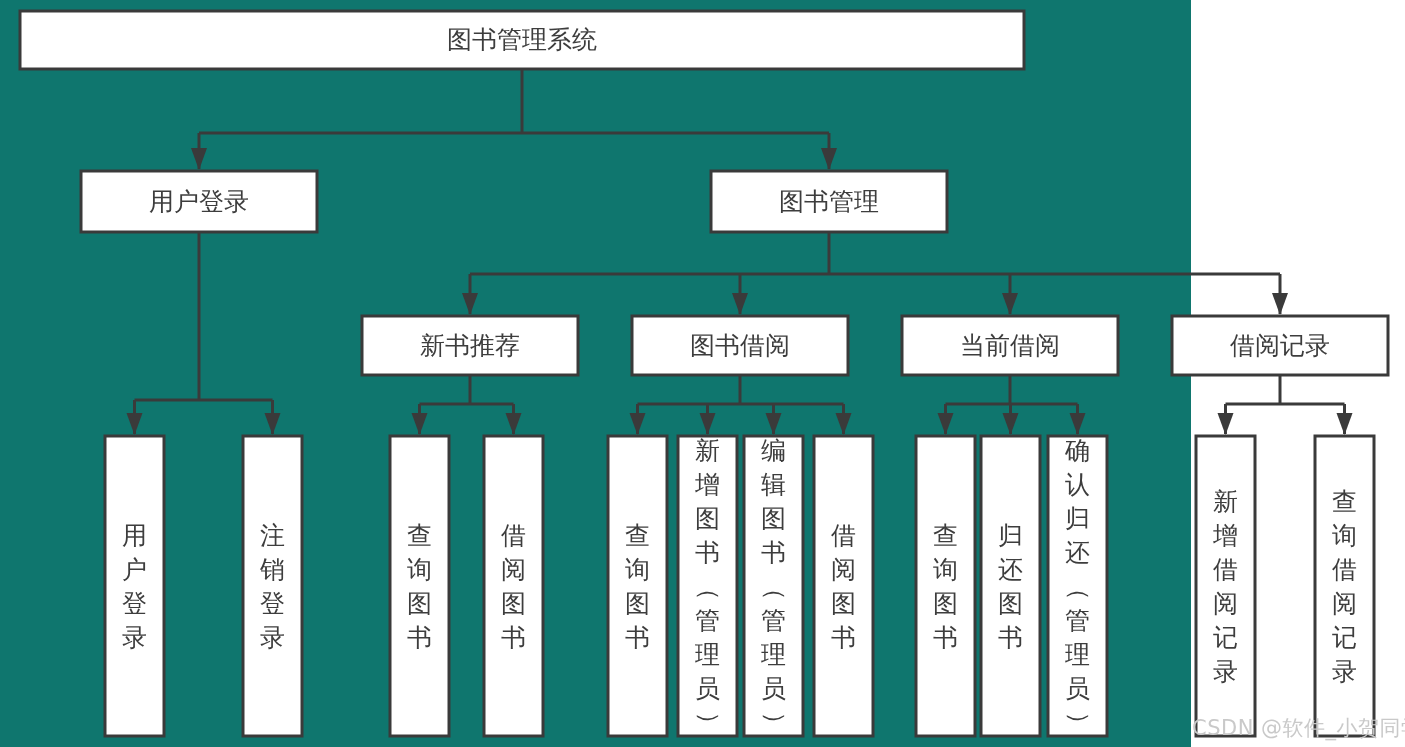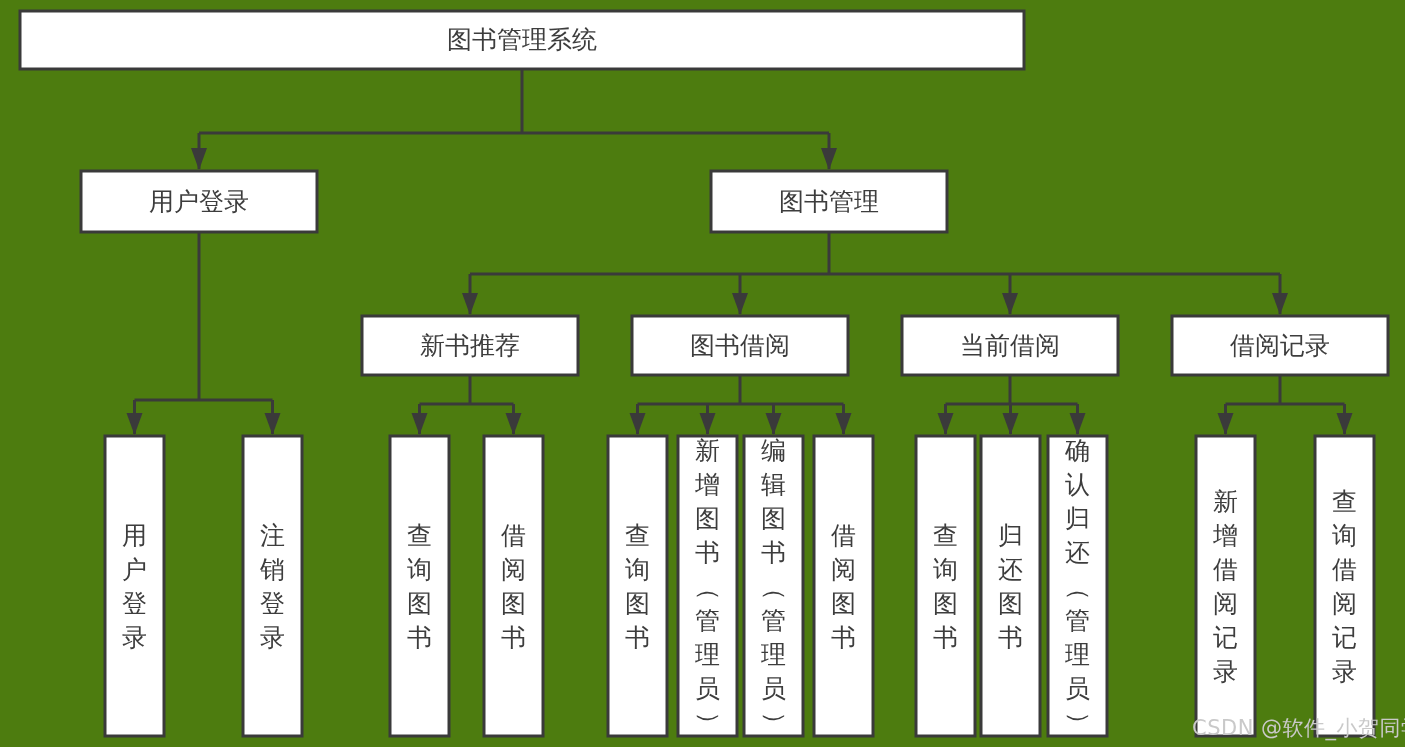--- a/index.html
+++ b/index.html
@@ -1,20 +1,20 @@
 <!DOCTYPE html>
 <html><head>
 <meta charset="utf-8">
 <style>
   html,body{margin:0;padding:0;background:#ffffff;}
   body{
     width:1405px;height:747px;overflow:hidden;
     font-family:"DejaVu Sans","Liberation Sans",sans-serif;
   }
-  #stage{position:relative;width:1405px;height:747px;background:#4d7c0f;}
+  #stage{position:relative;width:1191px;height:747px;background:#0f766e;}
   svg#chart{position:absolute;left:0;top:0;width:1405px;height:747px;}
   .box-rect{fill:#ffffff;stroke:#3a3a3a;stroke-width:3;}
   .conn{stroke:#3a3a3a;stroke-width:3;fill:none;}
   .arrow-head{fill:#3a3a3a;stroke:none;}
   .node-label{
     font-family:"DejaVu Sans","Liberation Sans",sans-serif;
     fill:#3d3d3d;font-size:25px;
     dominant-baseline:middle;text-anchor:middle;
   }
   .leaf-label{

